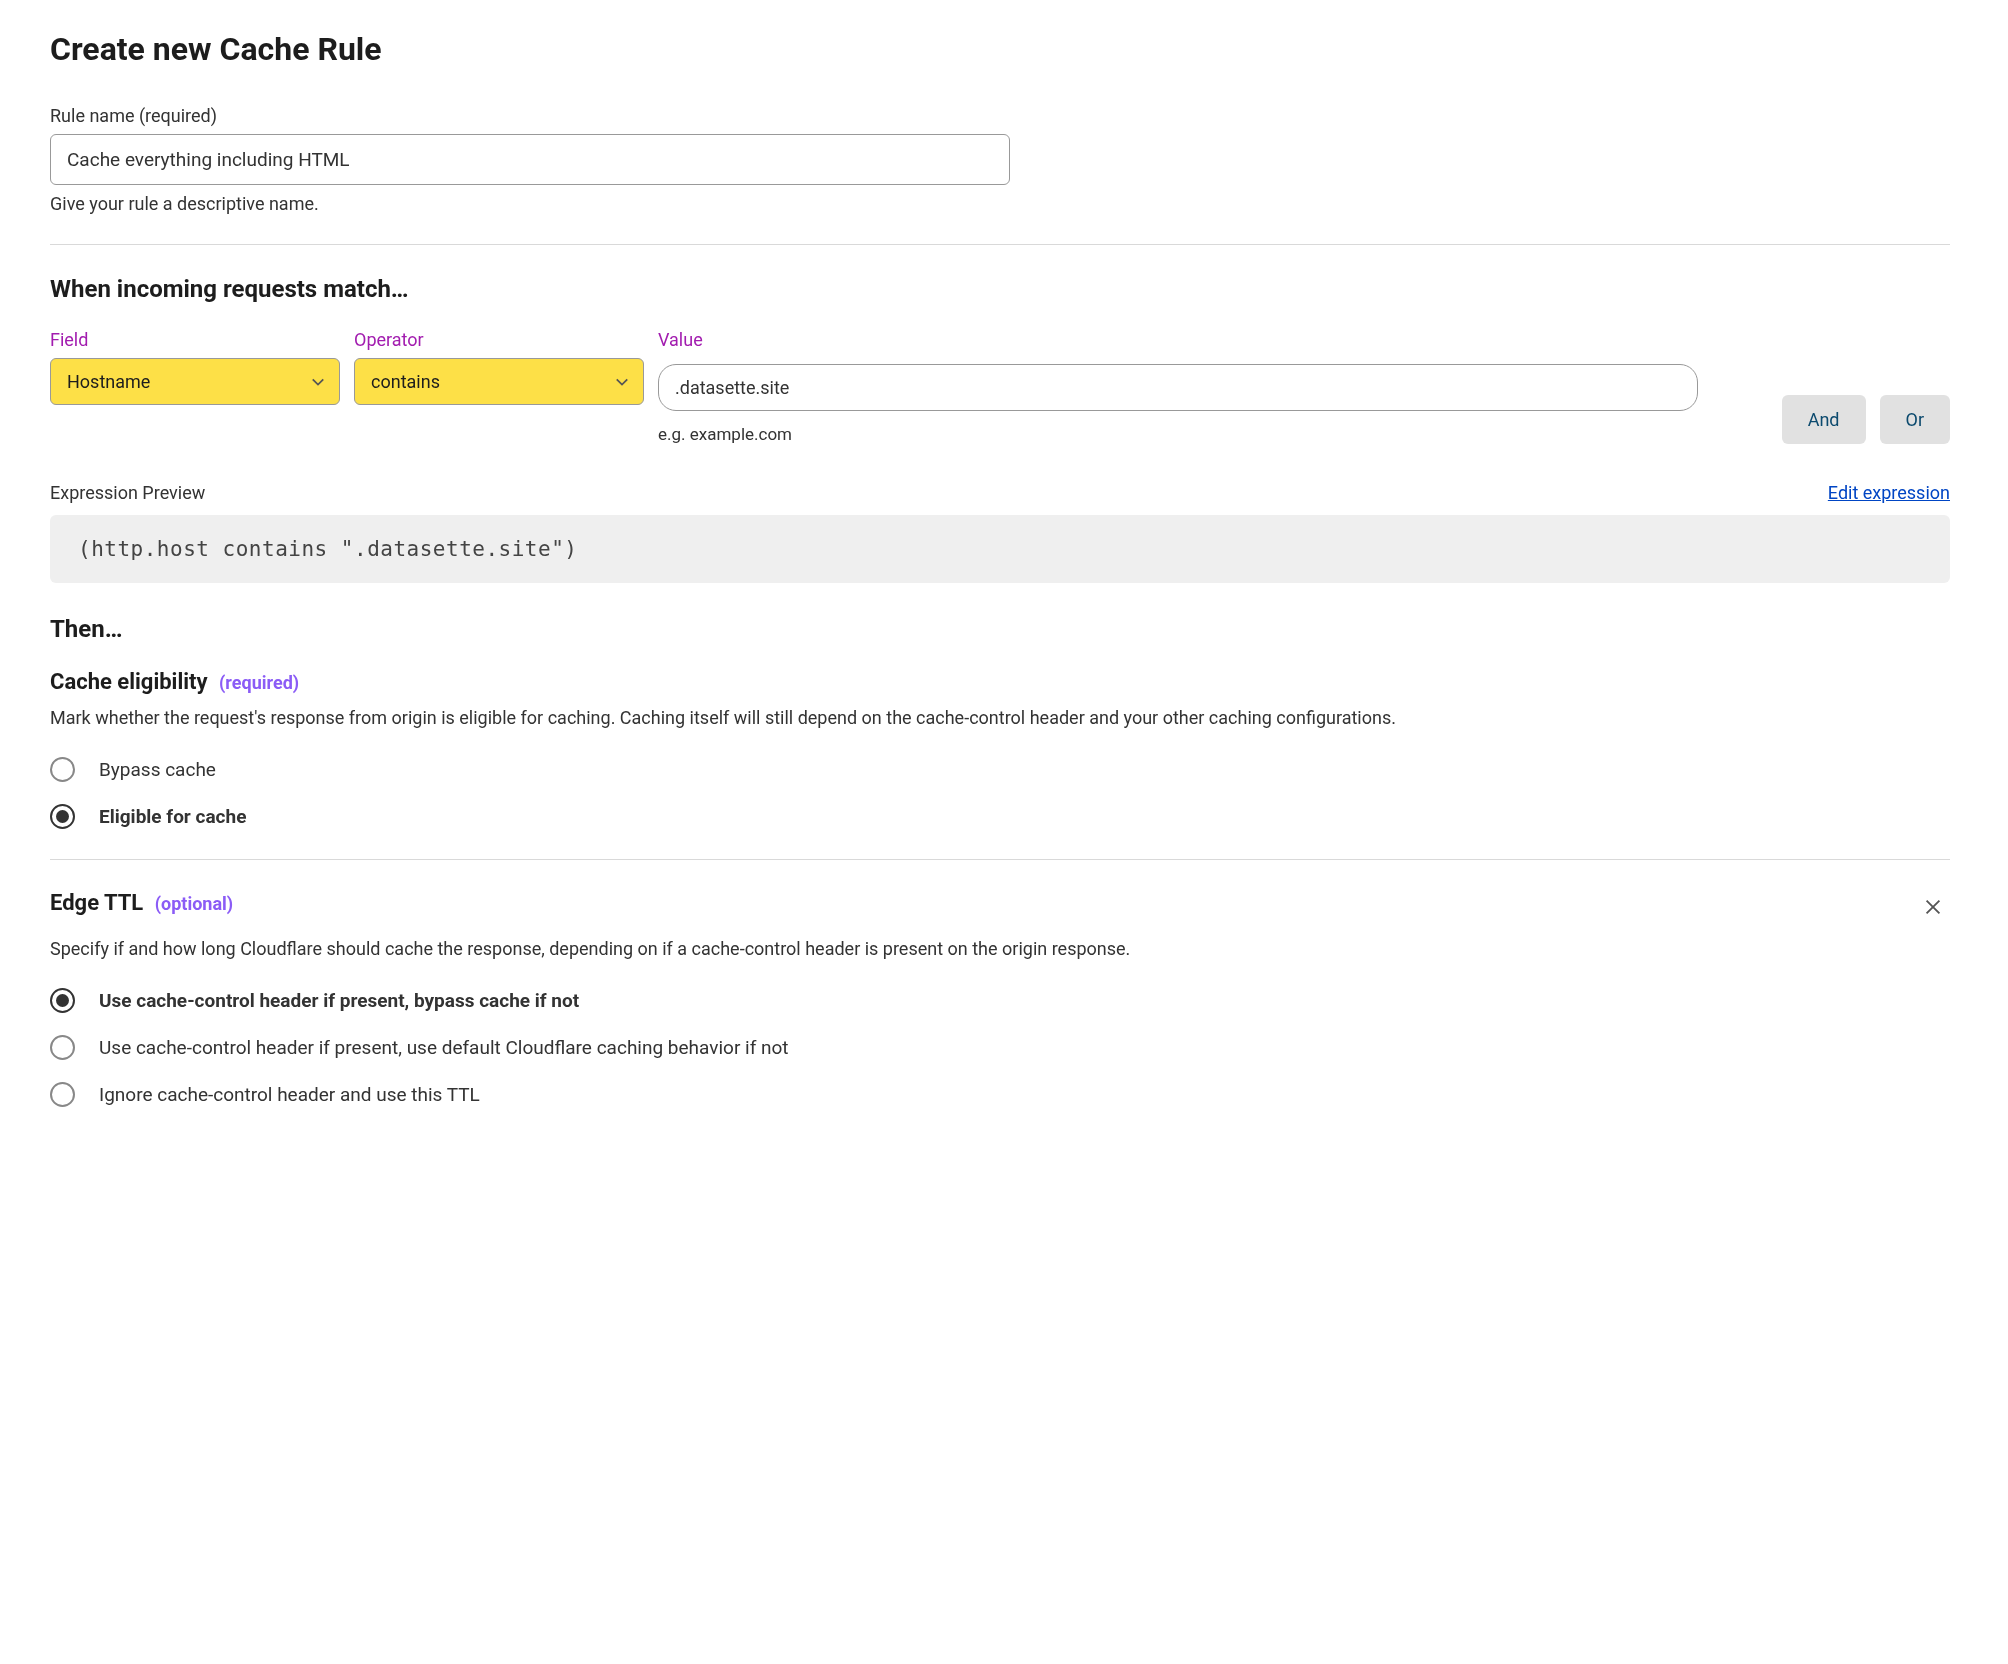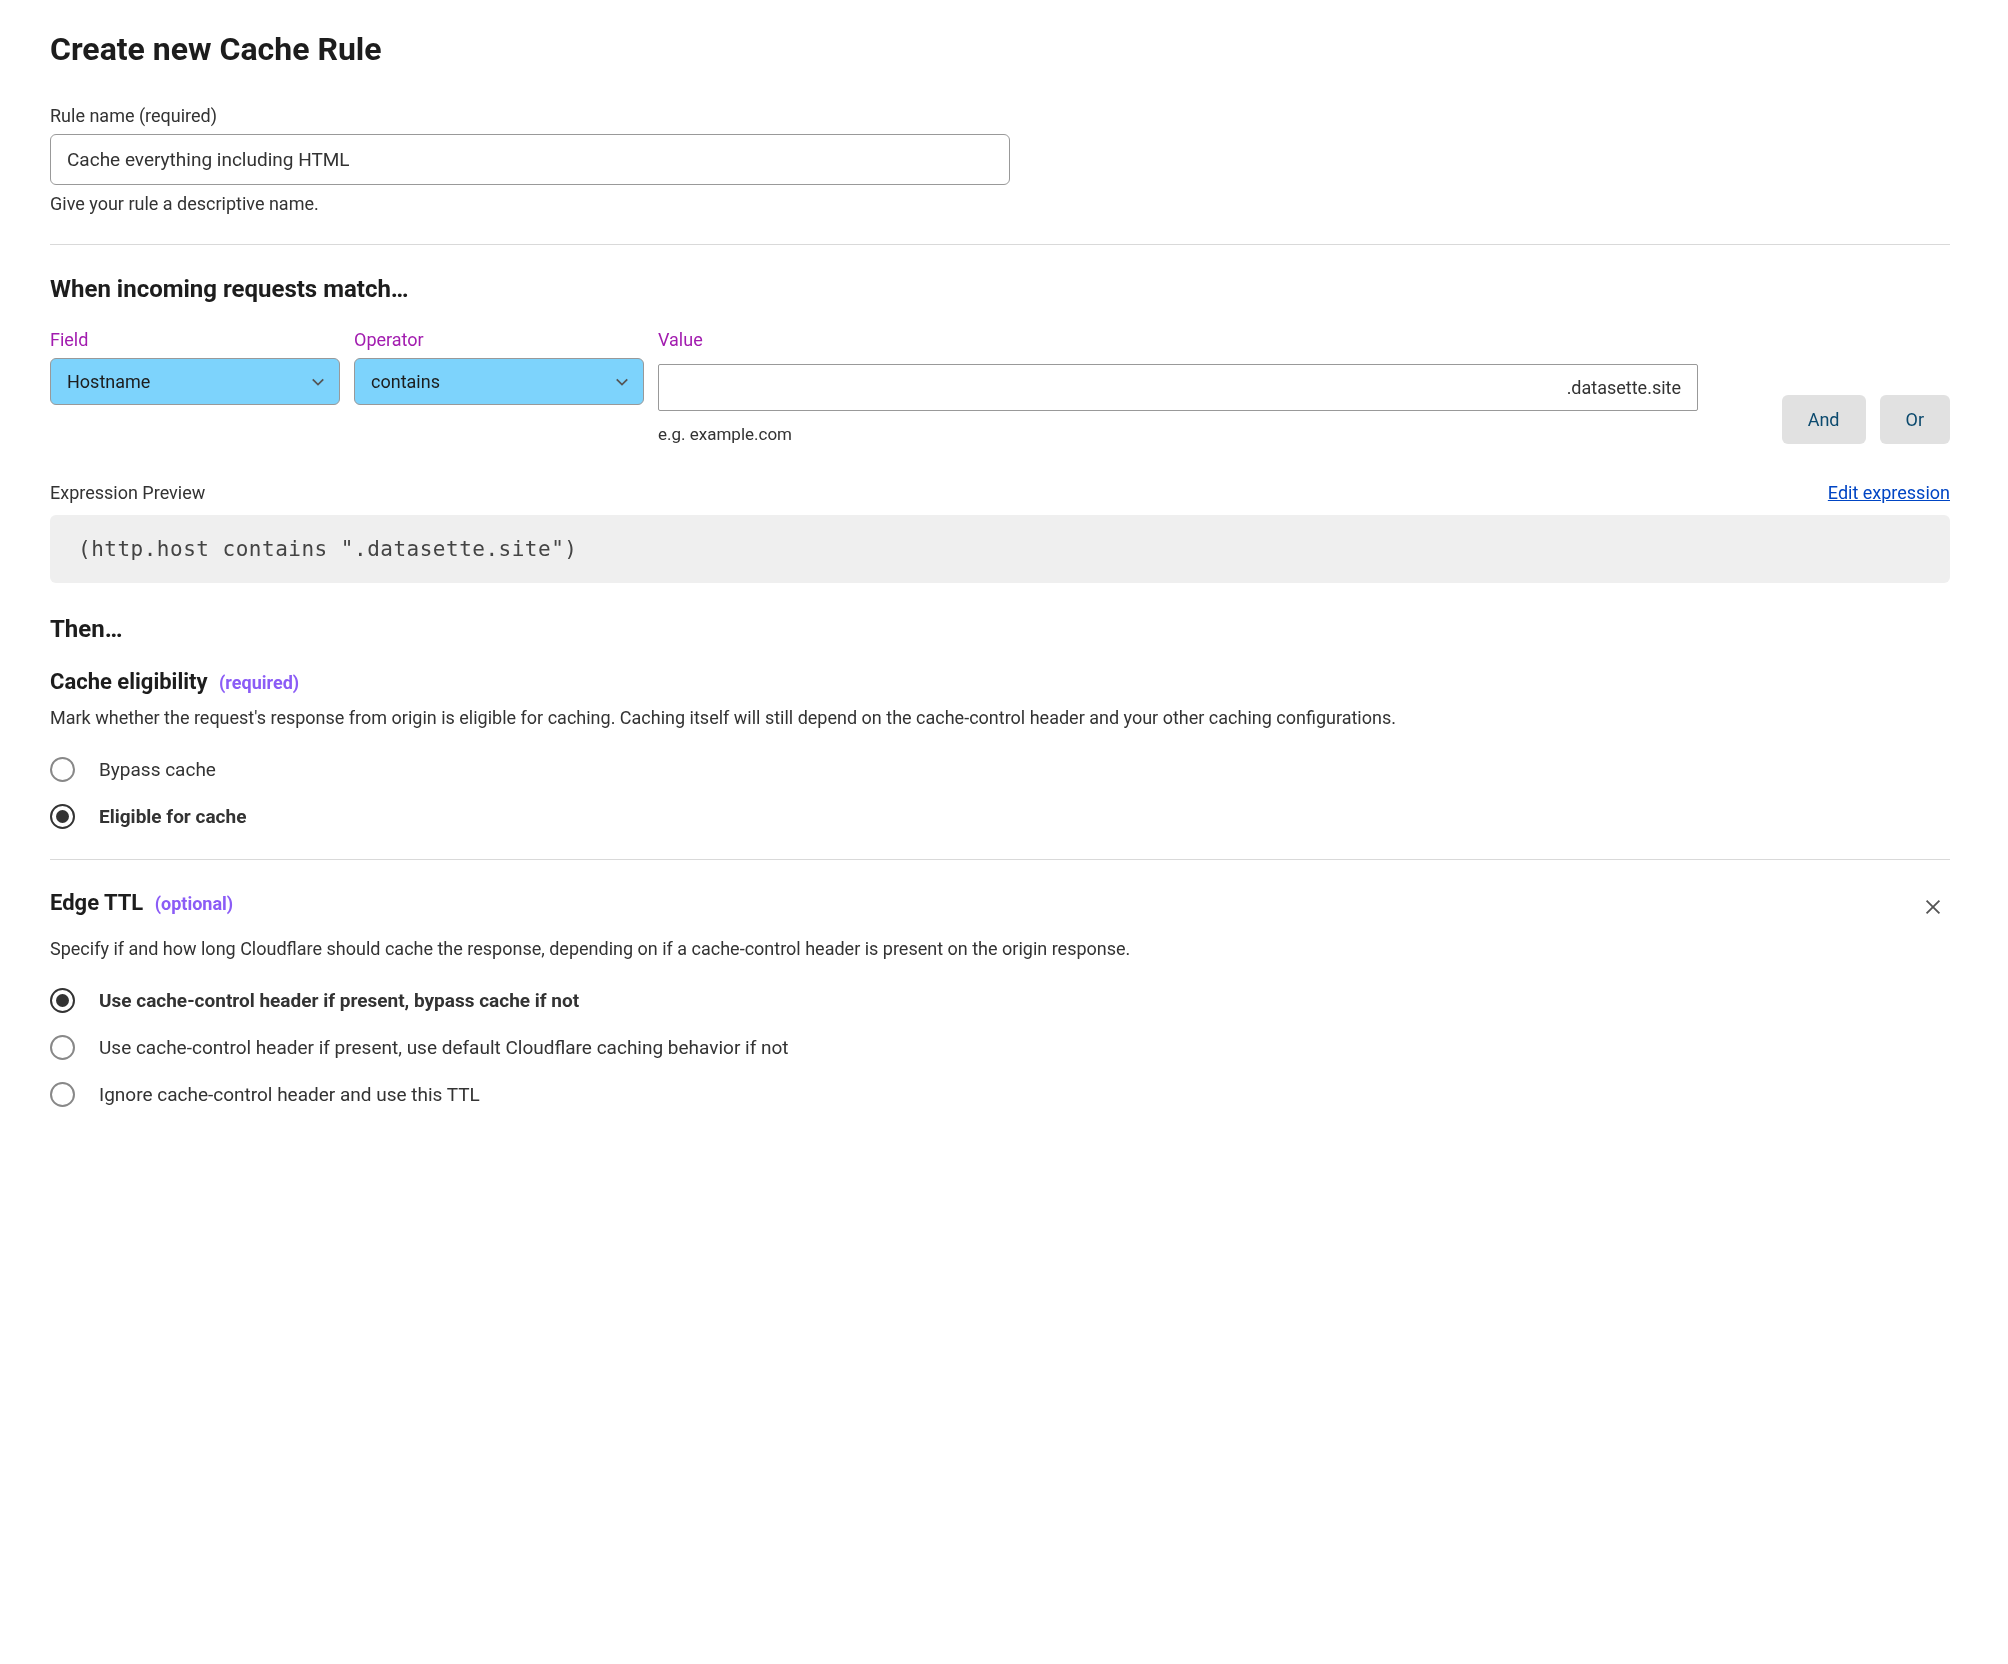--- a/index.html
+++ b/index.html
@@ -69,45 +69,44 @@
     .filter-col .col-label {
       font-size: 18px;
       color: #a21caf;
       margin-bottom: 8px;
     }
     .select {
       position: relative;
       border: 1.5px solid #999;
       border-radius: 6px;
       padding: 12px 44px 12px 16px;
-      background: #7dd3fc;
+      background: #fde047;
       font-size: 18px;
       cursor: pointer;
       display: flex;
       align-items: center;
     }
     .select .chev {
       position: absolute;
       right: 14px;
       top: 50%;
       transform: translateY(-50%);
     }
     .chev svg { width: 14px; height: 14px; display: block; }
     .col-field .select { width: 290px; }
     .col-operator .select { width: 290px; }
     .col-value .vinput {
       width: 1040px;
       max-width: 100%;
       padding: 12px 16px;
       font-size: 18px;
       border: 1.5px solid #999;
-      border-radius: 2px;
+      border-radius: 18px;
       font-family: inherit;
       color: #333;
-      text-align: right;
     }
     .col-value .hint {
       font-size: 17px;
       color: #333;
       margin-top: 7px;
     }
     .btn-group {
       display: flex;
       gap: 14px;
       align-self: flex-end;

